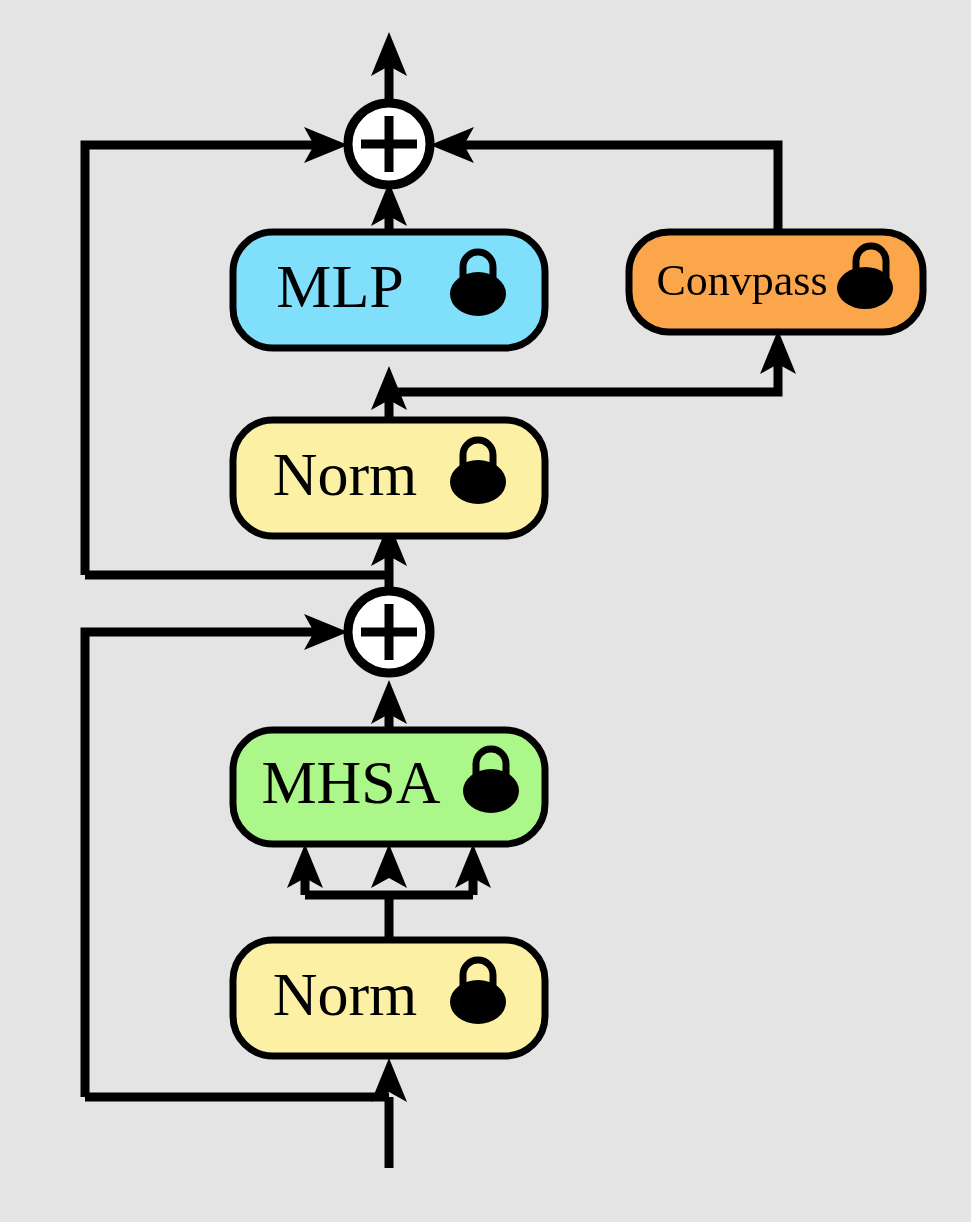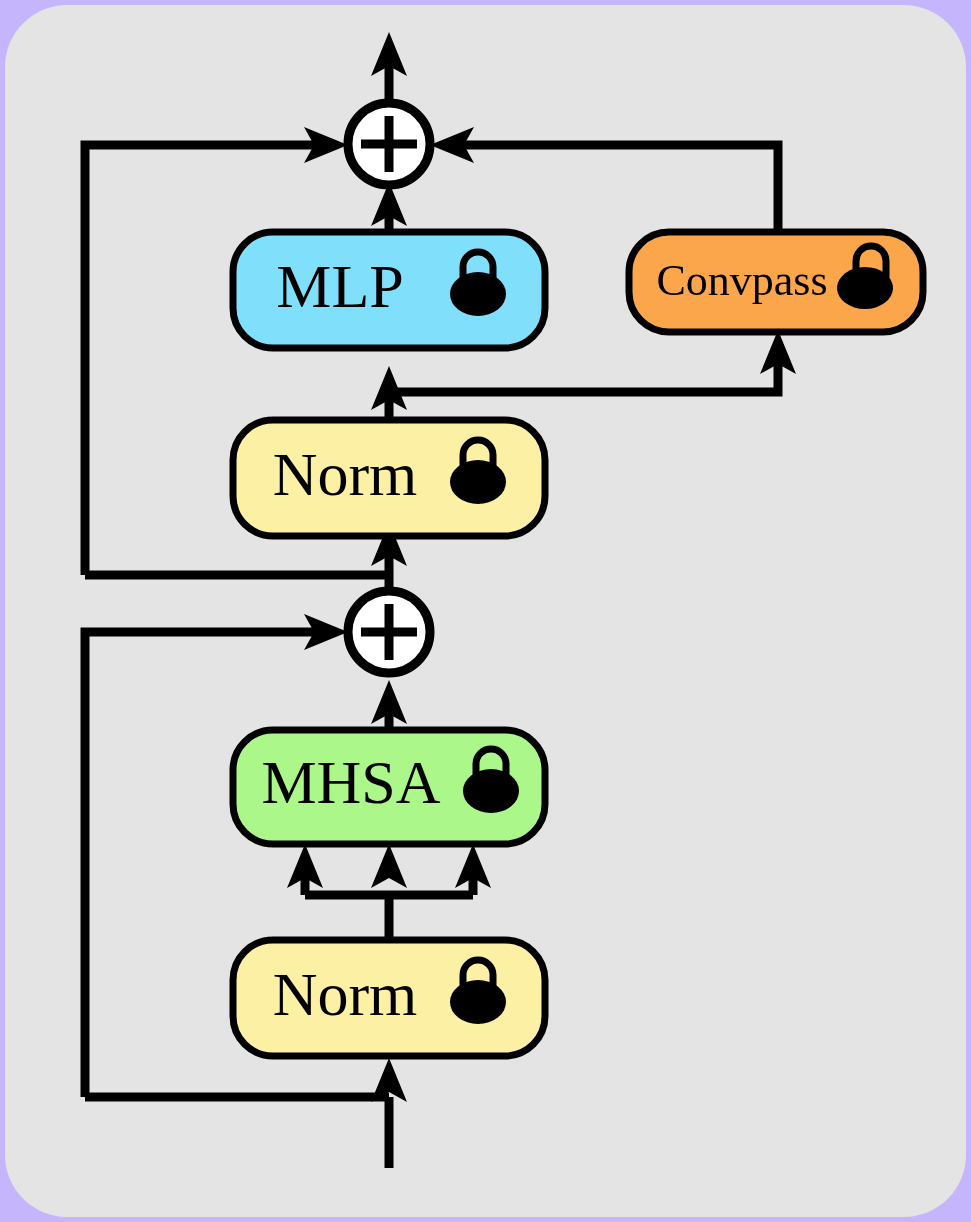--- a/index.html
+++ b/index.html
@@ -1,19 +1,19 @@
 <!DOCTYPE html>
 <html><head>
 <meta charset="utf-8">
 <title>Transformer Block with Convpass Adapter</title>
 <style>
   html,body{margin:0;padding:0;background:#000;}
   body{width:971px;height:1222px;overflow:hidden;
        font-family:"Liberation Serif","DejaVu Serif",serif;}
-  #stage{position:relative;width:971px;height:1222px;background:#c4b5fd;}
+  #stage{position:relative;width:971px;height:1222px;background:#e5e5e5;}
   #svgroot{position:absolute;left:0;top:0;}
   .panel-bg{fill:#e4e4e4;stroke:none;}
   .node-box{stroke:#000;stroke-width:7;}
   .wire{stroke:#000;stroke-width:9;fill:none;stroke-linecap:butt;stroke-linejoin:miter;}
   .addsym{stroke:#000;stroke-width:9;fill:none;stroke-linecap:butt;}
   .addcirc{fill:#ffffff;stroke:#000;stroke-width:9;}
   .arrowhead{fill:#000;stroke:none;}
   .lockbody{fill:#000;stroke:none;}
   .lockshackle{fill:none;stroke:#000;stroke-width:7;}
   .boxlabel{font-family:"Liberation Serif","DejaVu Serif",serif;

